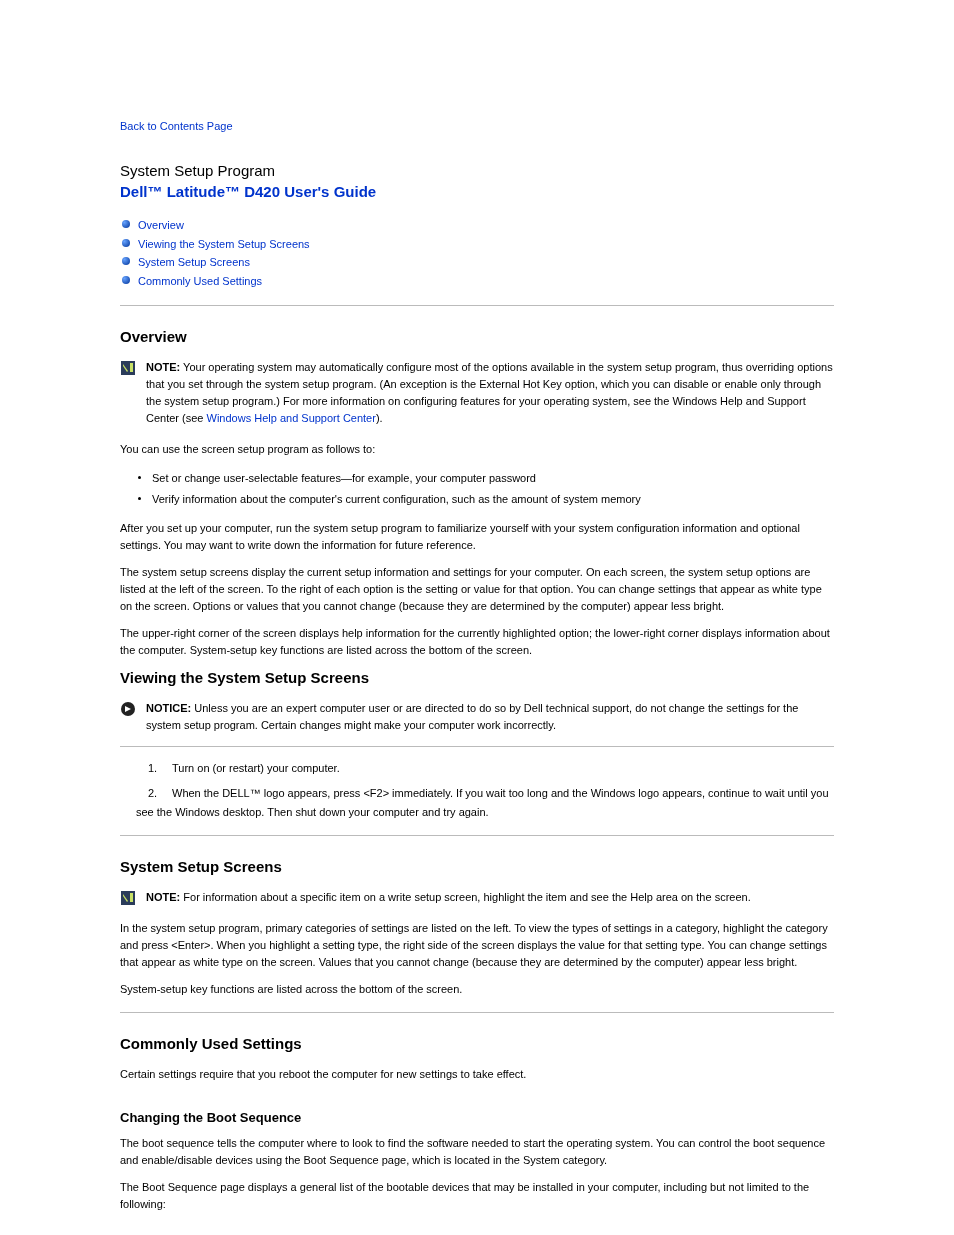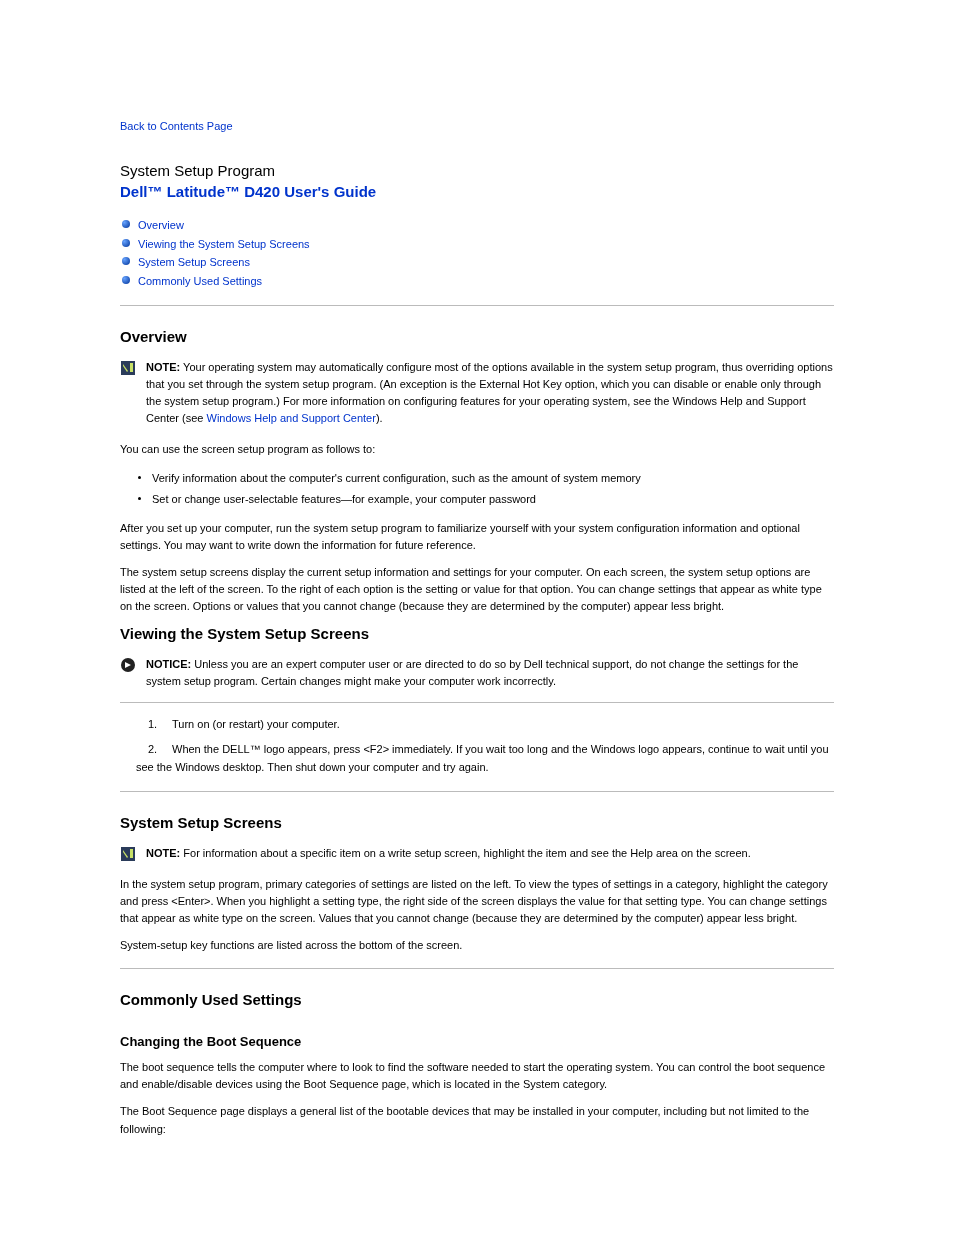--- a/index.html
+++ b/index.html
@@ -152,30 +152,31 @@
     <div class="note-text">
       <p>
         <span class="bold">NOTE:</span><span> Your operating system may automatically configure most of the options available in the system setup program, thus overriding options that you set through the system setup program. (An exception is the External Hot Key option, which you can disable or enable only through the system setup program.) For more information on configuring features for your operating system, see the Windows Help and Support Center (see </span><a class="link">Windows Help and Support Center</a><span>).</span>
       </p>
     </div>
   </div>
 
   <p class="body">You can use the screen setup program as follows to:</p>
 
   <ul class="bullets">
-    <li>Verify information about the computer's current configuration, such as the amount of system memory</li>
     <li>
       <span>Set or change user-selectable features—for example, your computer password</span>
     </li>
+    <li>Verify information about the computer's current configuration, such as the amount of system memory</li>
   </ul>
 
   <p class="body">After you set up your computer, run the system setup program to familiarize yourself with your system configuration information and optional settings. You may want to write down the information for future reference.</p>
 
   <p class="body">The system setup screens display the current setup information and settings for your computer. On each screen, the system setup options are listed at the left of the screen. To the right of each option is the setting or value for that option. You can change settings that appear as white type on the screen. Options or values that you cannot change (because they are determined by the computer) appear less bright.</p>
 
+  <p class="body">The upper-right corner of the screen displays help information for the currently highlighted option; the lower-right corner displays information about the computer. System-setup key functions are listed across the bottom of the screen.</p>
 
   <h2 class="overview">Viewing the System Setup Screens</h2>
 
   <div class="note-row">
     <div class="icon-box">
       <svg viewBox="0 0 16 16" width="16" height="16">
           <circle cx="8" cy="8" r="7" fill="#222"></circle>
           <path d="M5 5 L11 8 L5 11 Z" fill="#fff"></path>
         </svg>
     </div>
@@ -217,20 +218,21 @@
   </div>
 
   <p class="body">In the system setup program, primary categories of settings are listed on the left. To view the types of settings in a category, highlight the category and press &lt;Enter&gt;. When you highlight a setting type, the right side of the screen displays the value for that setting type. You can change settings that appear as white type on the screen. Values that you cannot change (because they are determined by the computer) appear less bright.</p>
 
   <p class="body">System-setup key functions are listed across the bottom of the screen.</p>
 
   <hr class="sep" style="margin-top:14px;margin-bottom:22px">
 
   <h2 class="overview">Commonly Used Settings</h2>
 
+  <p class="body">Certain settings require that you reboot the computer for new settings to take effect.</p>
 
   <h4 class="subh">Changing the Boot Sequence</h4>
 
   <p class="body">The boot sequence tells the computer where to look to find the software needed to start the operating system. You can control the boot sequence and enable/disable devices using the Boot Sequence page, which is located in the System category.</p>
 
 
   <p class="body">The Boot Sequence page displays a general list of the bootable devices that may be installed in your computer, including but not limited to the following:</p>
 
   
 

